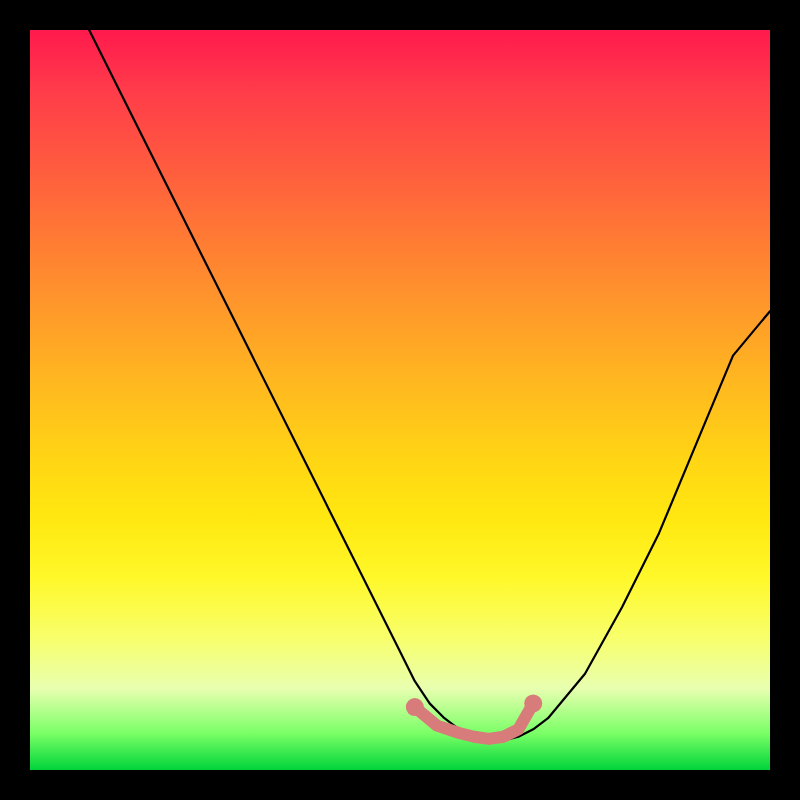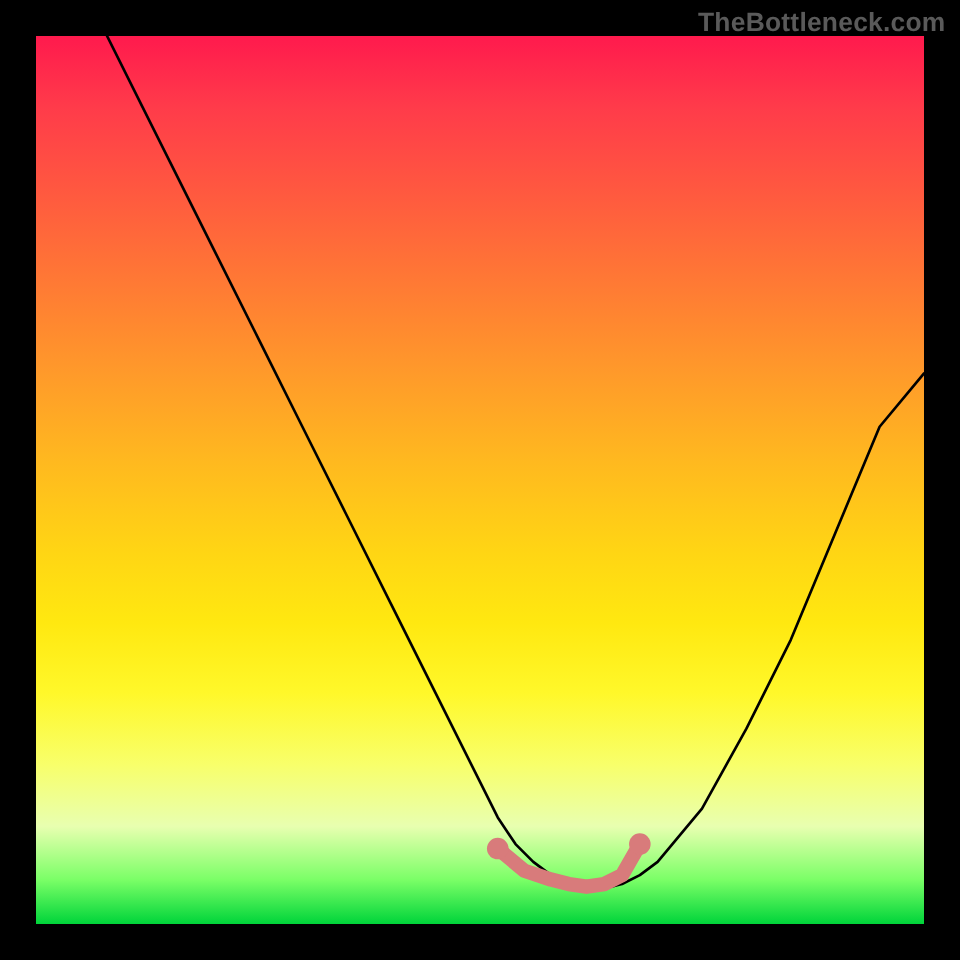--- a/index.html
+++ b/index.html
@@ -61,21 +61,20 @@
     inset: 0;
     width: 100%;
     height: 100%;
   }
 </style>
 </head>
 <body>
 
 <div class="frame">
 
-  <div class="watermark">TheBottleneck.com</div>
 
   <div class="plot-wrap">
     <div class="gradient"></div>
 
     <svg class="curve" viewBox="0 0 740 740" preserveAspectRatio="none">
       <g>
         <path id="curve-path" d="M59.2 0.0 L88.8 59.2 L118.4 118.4 L148.0 177.6 L185.0 251.6 L222.0 325.6 L259.0 399.6 L296.0 473.6 L333.0 547.6 L370.0 621.6 L384.8 651.2 L399.6 673.4 L414.4 688.2 L429.2 699.3 L444.0 706.7 L458.8 710.4 L473.6 710.4 L488.4 706.7 L503.2 699.3 L518.0 688.2 L555.0 643.8 L592.0 577.2 L629.0 503.2 L666.0 414.4 L703.0 325.6 L740.0 281.2" fill="none" stroke="#000" stroke-width="2.2" stroke-linecap="round" stroke-linejoin="round"></path>
       </g>
       <g id="marker-group">
           <path d="M384.8 677.1 L407.0 695.6 L429.2 703.0 L444.0 706.7 L458.8 708.9 L473.6 706.7 L488.4 699.3 L503.2 673.4" fill="none" stroke="#d87b7b" stroke-width="12" stroke-linecap="round" stroke-linejoin="round"></path>

